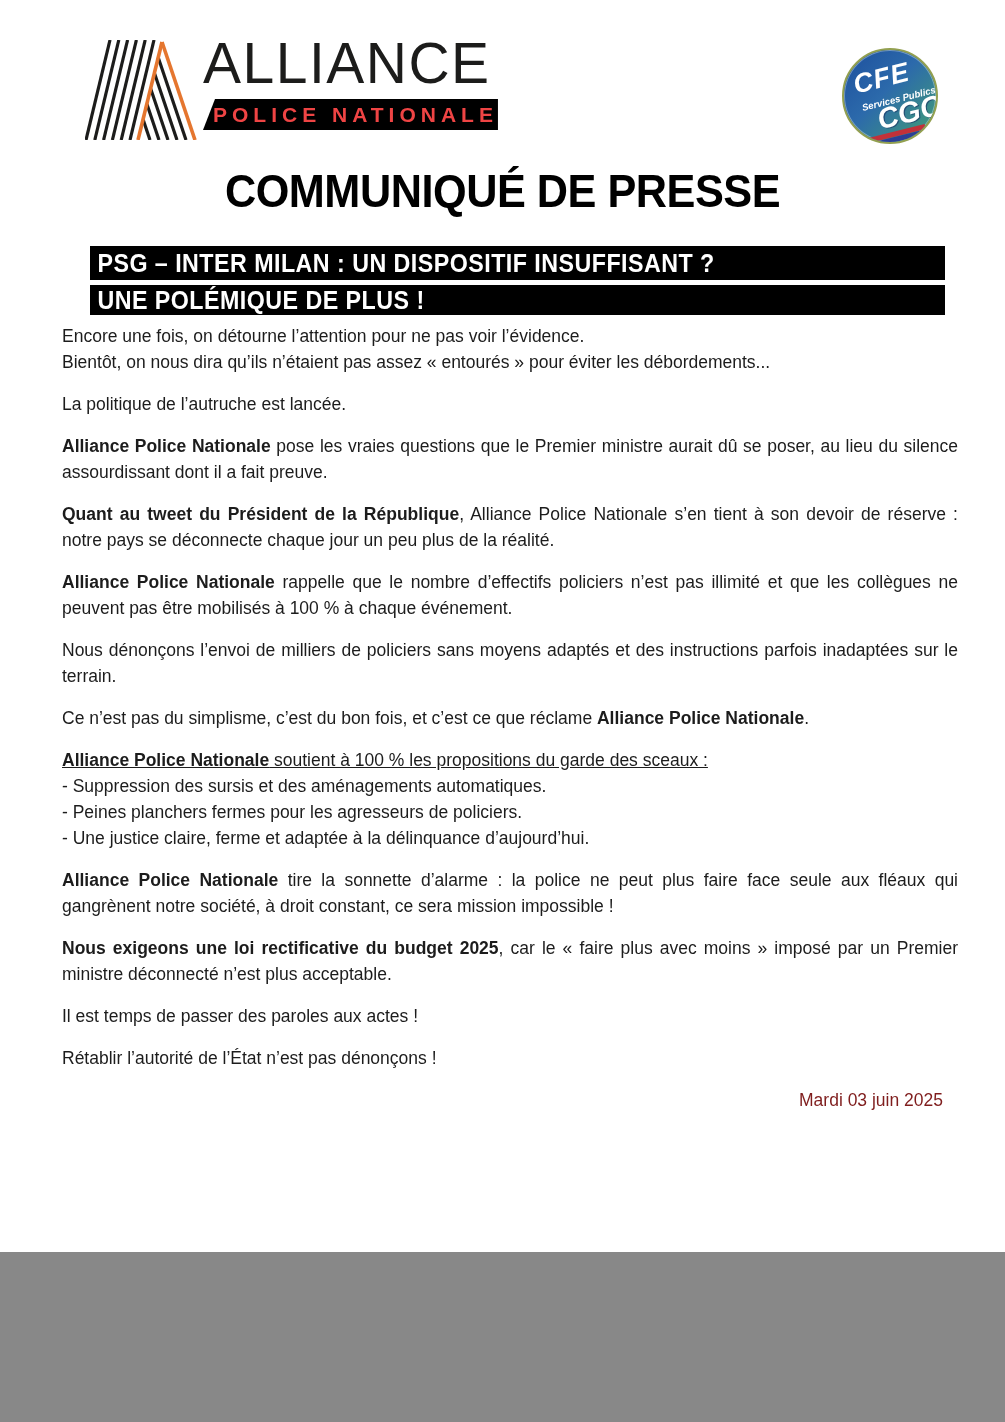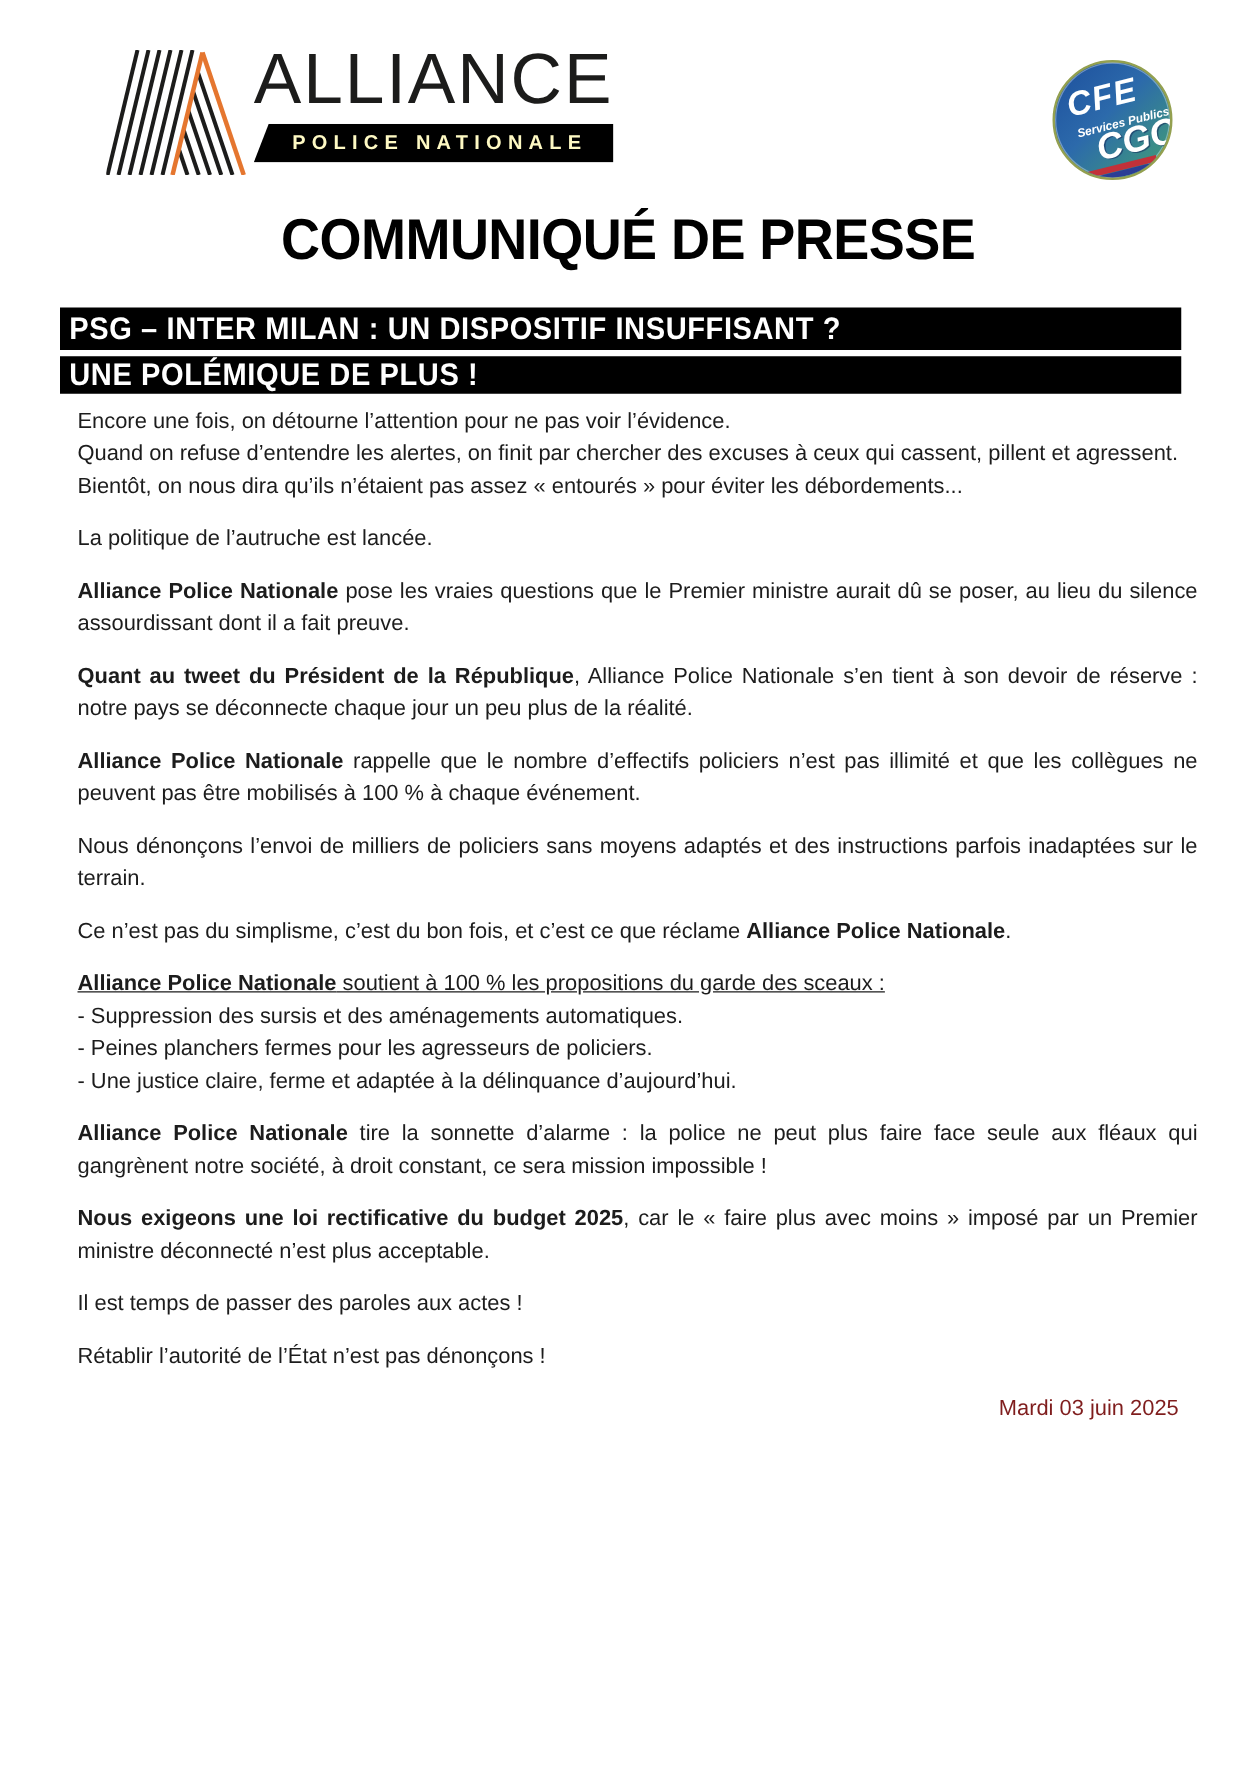--- a/index.html
+++ b/index.html
@@ -1,18 +1,18 @@
 <!DOCTYPE html>
 <html lang="fr"><head>
 <meta charset="utf-8">
 <style>
   * { margin:0; padding:0; box-sizing:border-box; }
   html,body { background:#888; }
   .page {
-    position:relative; width:1005px; height:1422px; margin:0 auto;
+    position:relative; width:1005px; height:1252px; margin:0 auto;
     background:#ffffff; overflow:hidden;
     font-family:"Liberation Sans", sans-serif; color:#1c1c1c;
   }
   
   .header {
     display:flex; justify-content:space-between; align-items:flex-start;
     padding:35px 67px 0 85px;
   }
   .logo { display:flex; align-items:flex-start; }
   .logo-mark { width:112px; height:100px; margin-top:5px; flex:0 0 auto; }
@@ -20,21 +20,21 @@
   .brand-name {
     font-size:57px; line-height:1.0; font-weight:400; letter-spacing:1.5px;
     color:#1c1c1b; white-space:nowrap;
   }
   .brand-banner {
     margin-top:7px; height:31px; background:#000;
     display:flex; align-items:center; justify-content:center;
     clip-path:polygon(12px 0, 100% 0, 100% 100%, 0 100%);
   }
   .brand-banner span {
-    color:#fef9c3; font-weight:bold; font-size:16px; letter-spacing:5px;
+    color:#ef4444; font-weight:bold; font-size:21px; letter-spacing:5px;
     padding-left:10px; white-space:nowrap;
   }
   
   .badge {
     position:relative; width:96px; height:96px; border-radius:50%;
     margin-top:13px; flex:0 0 auto;
     background:linear-gradient(135deg,#1d4f9d 0%,#2c6aab 45%,#43a173 100%);
     border:2px solid #93a050; overflow:hidden;
     box-shadow:inset 0 0 0 1px rgba(255,255,255,.35);
   }
@@ -53,21 +53,21 @@
   }
   .badge .stripe { position:absolute; width:58px; height:4.5px; transform:rotate(-14deg); }
   .badge .stripe.red  { left:24px; top:81px; background:#c23139; }
   .badge .stripe.blue { left:26px; top:86px; background:#2b3e95; }
   
   .press-title {
     margin-top:20px; text-align:center;
     font-size:46px; font-weight:bold; letter-spacing:-0.5px;
     transform:scaleX(0.94); color:#000;
   }
-  .bars { margin:28px 60px 0 48px;text-align:right; }
+  .bars { margin:28px 60px 0 90px;text-align:right; }
   .bar { background:#000; display:flex; align-items:center; }
   .bar.b1 { height:34px; margin-bottom:5px; }
   .bar.b2 { height:30px; }
   .bar span {
     color:#fff; font-weight:bold; font-size:25px; white-space:nowrap;
     padding-left:8px; transform:scaleX(0.93); transform-origin:left center;
     letter-spacing:0.5px;
   }
   
   .body-text { margin:8px 47px 0 62px; }
@@ -132,21 +132,20 @@
     <div class="bar b1">
       <span>PSG – INTER MILAN : UN DISPOSITIF INSUFFISANT ?</span>
     </div>
     <div class="bar b2">
       <span>UNE POLÉMIQUE DE PLUS !</span>
     </div>
   </div>
 
   <div class="body-text">
       <p><span>Encore une fois, on détourne l’attention pour ne pas voir l’évidence.</span></p>
-      <p><span>Quand on refuse d’entendre les alertes, on finit par chercher des excuses à ceux qui cassent, pillent et agressent.</span></p>
       <p class="gap"><span>Bientôt, on nous dira qu’ils n’étaient pas assez « entourés » pour éviter les débordements...</span></p>
       <p class="gap"><span>La politique de l’autruche est lancée.</span></p>
       <p class="gap"><span class="b">Alliance Police Nationale</span><span> pose les vraies questions que le Premier ministre aurait dû se poser, au lieu du silence assourdissant dont il a fait preuve.</span></p>
       <p class="gap"><span class="b">Quant au tweet du Président de la République</span><span>, Alliance Police Nationale s’en tient à son devoir de réserve : notre pays se déconnecte chaque jour un peu plus de la réalité.</span></p>
       <p class="gap"><span class="b">Alliance Police Nationale</span><span> rappelle que le nombre d’effectifs policiers n’est pas illimité et que les collègues ne peuvent pas être mobilisés à 100 % à chaque événement.</span></p>
       <p class="gap"><span>Nous dénonçons l’envoi de milliers de policiers sans moyens adaptés et des instructions parfois inadaptées sur le terrain.</span></p>
       <p class="gap"><span>Ce n’est pas du simplisme, c’est du bon fois, et c’est ce que réclame </span><span class="b">Alliance Police Nationale</span><span>.</span></p>
       <p><span class="b u">Alliance Police Nationale</span><span class="u"> soutient à 100 % les propositions du garde des sceaux :</span></p>
       <p><span>- Suppression des sursis et des aménagements automatiques.</span></p>
       <p><span>- Peines planchers fermes pour les agresseurs de policiers.</span></p>

